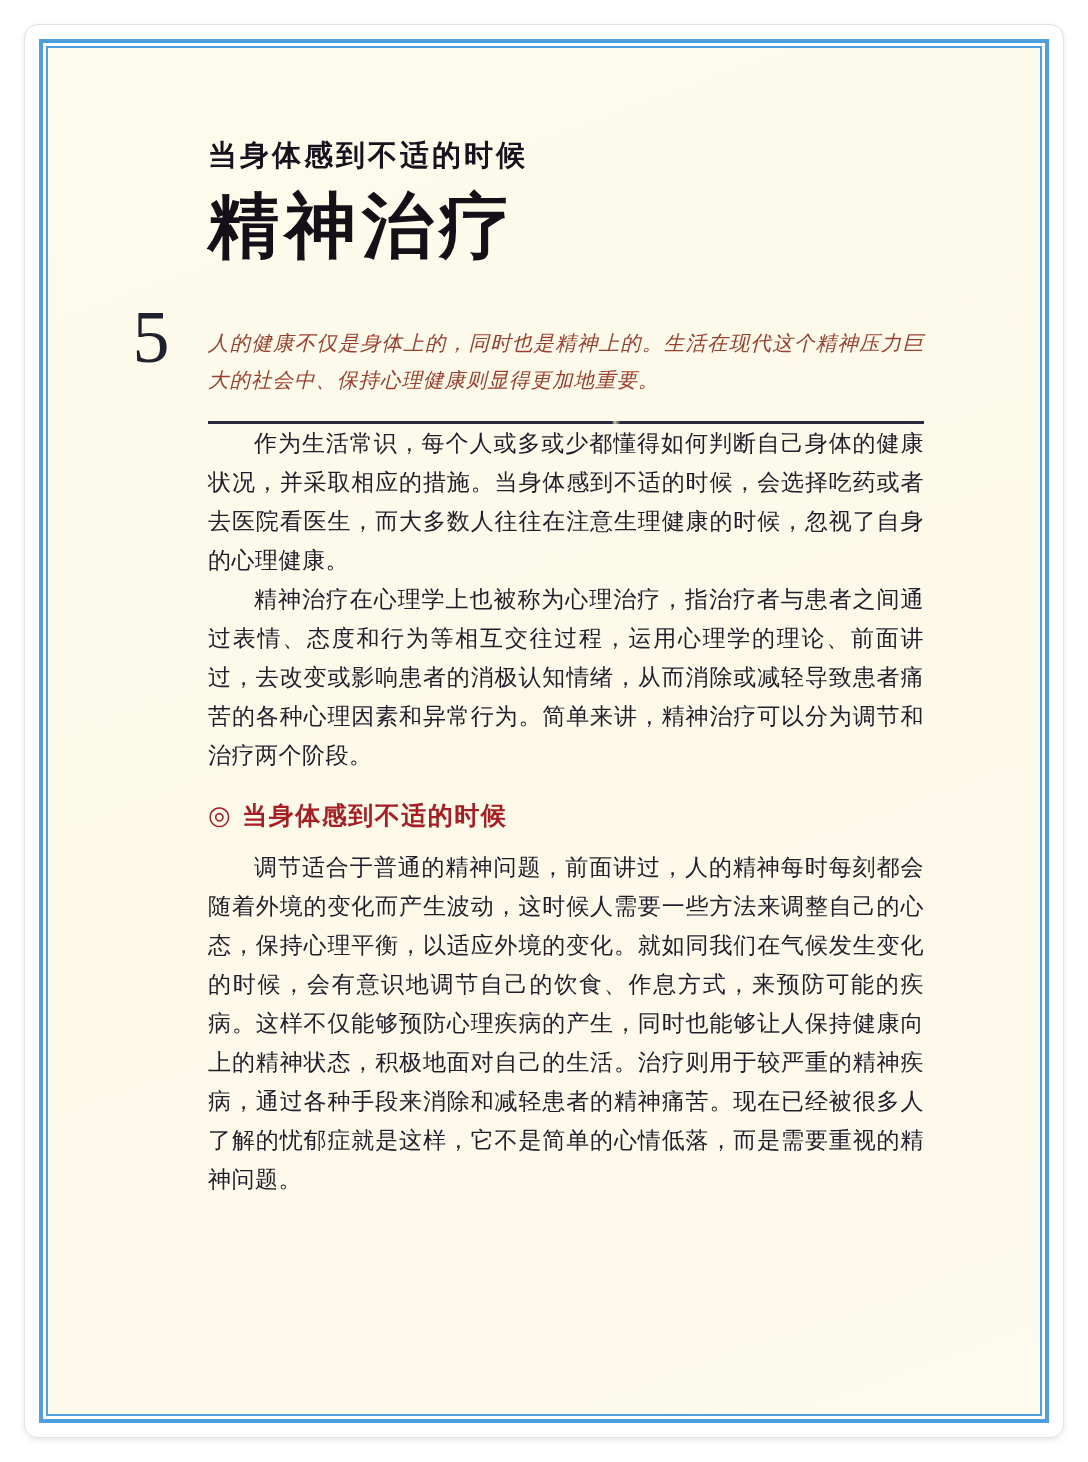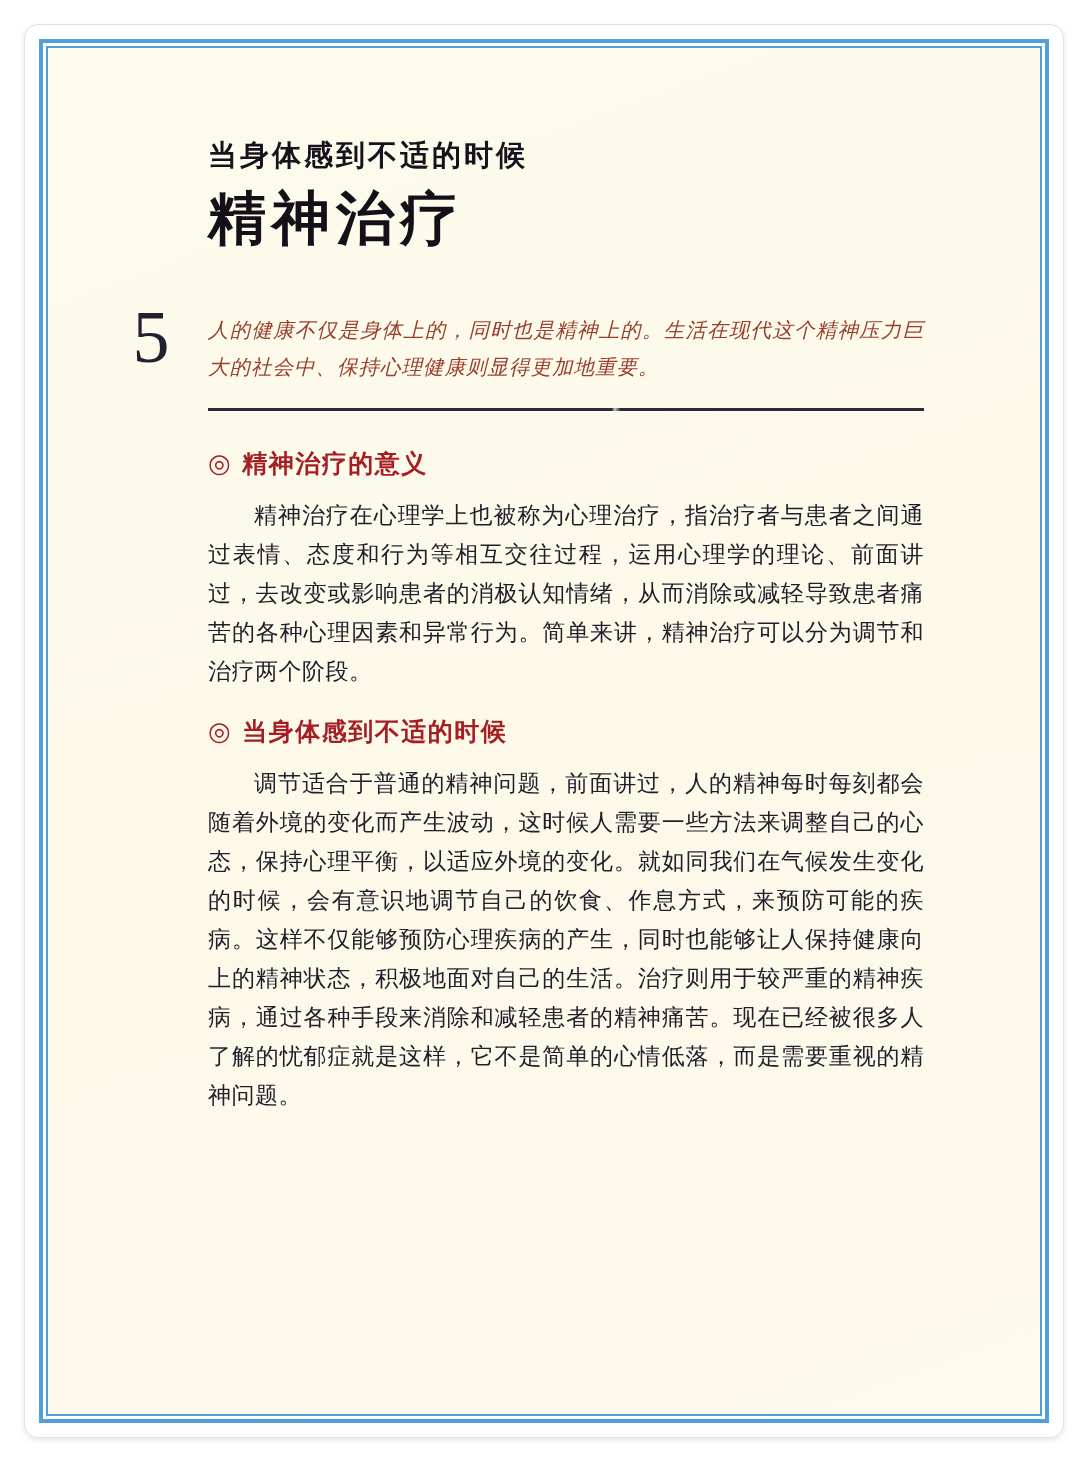--- a/index.html
+++ b/index.html
@@ -57,21 +57,21 @@
     font-weight: 700;
     font-size: 29px;
     letter-spacing: 3px;
     color: #17121d;
     line-height: 1.1;
   }
   .title {
     margin-top: 17px;
     font-family: "Liberation Serif", "DejaVu Serif", serif;
     font-weight: 700;
-    font-size: 58px;
+    font-size: 71px;
     letter-spacing: 6px;
     color: #150f18;
     line-height: 1.05;
   }
   .intro {
     margin-top: 62px;
     font-family: "Liberation Serif", "DejaVu Serif", serif;
     font-style: italic;
     font-size: 20.5px;
     letter-spacing: 1px;
@@ -127,23 +127,21 @@
 
           <div class="kicker">当身体感到不适的时候</div>
 
           <h1 class="title">精神治疗</h1>
 
           <p class="intro">人的健康不仅是身体上的，同时也是精神上的。生活在现代这个精神压力巨大的社会中、保持心理健康则显得更加地重要。</p>
 
           <div class="rule"></div>
 
           <div class="section section-1">
-            <h2 class="section-heading">
-              <span class="bullet">◎</span><span>精神治疗的意义</span>
-            </h2>
+            <p class="body-para">作为生活常识，每个人或多或少都懂得如何判断自己身体的健康状况，并采取相应的措施。当身体感到不适的时候，会选择吃药或者去医院看医生，而大多数人往往在注意生理健康的时候，忽视了自身的心理健康。</p>
             <p class="body-para">精神治疗在心理学上也被称为心理治疗，指治疗者与患者之间通过表情、态度和行为等相互交往过程，运用心理学的理论、前面讲过，去改变或影响患者的消极认知情绪，从而消除或减轻导致患者痛苦的各种心理因素和异常行为。简单来讲，精神治疗可以分为调节和治疗两个阶段。</p>
           </div>
 
           <div class="section section-2">
             <h2 class="section-heading">
               <span class="bullet">◎</span><span>当身体感到不适的时候</span>
             </h2>
             <p class="body-para">调节适合于普通的精神问题，前面讲过，人的精神每时每刻都会随着外境的变化而产生波动，这时候人需要一些方法来调整自己的心态，保持心理平衡，以适应外境的变化。就如同我们在气候发生变化的时候，会有意识地调节自己的饮食、作息方式，来预防可能的疾病。这样不仅能够预防心理疾病的产生，同时也能够让人保持健康向上的精神状态，积极地面对自己的生活。治疗则用于较严重的精神疾病，通过各种手段来消除和减轻患者的精神痛苦。现在已经被很多人了解的忧郁症就是这样，它不是简单的心情低落，而是需要重视的精神问题。</p>
 
           </div>

